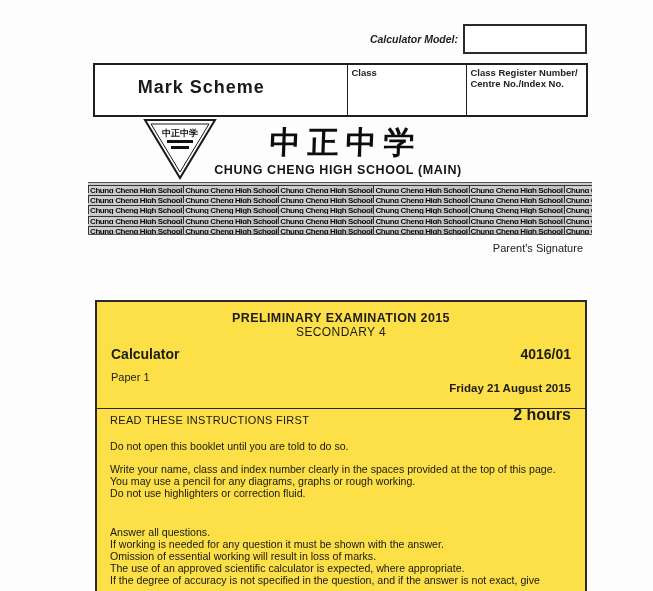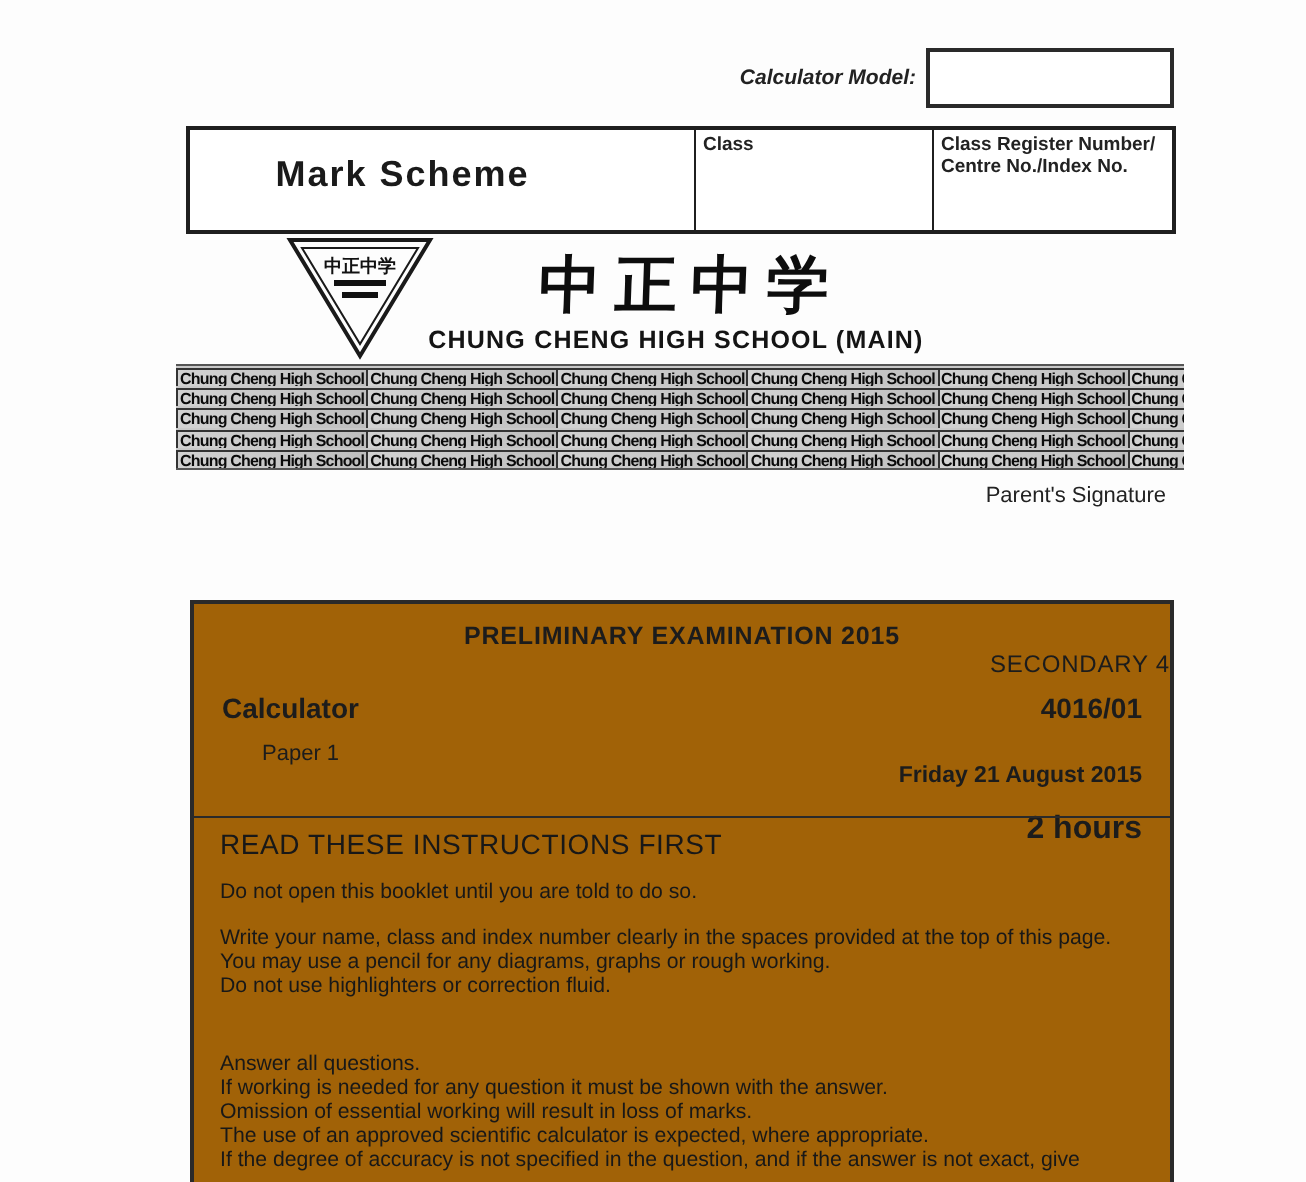--- a/index.html
+++ b/index.html
@@ -67,32 +67,32 @@
   }
 
   .parent-sig{
     position:absolute;top:242px;right:70px;
     font-size:11px;color:#222;
   }
 
   
   .exam-box{
     position:absolute;left:95px;top:300px;width:492px;height:291px;
-    border:2px solid #2a2a2a;border-bottom:none;background:#a16207;
+    border:2px solid #2a2a2a;border-bottom:none;background:#fde047;
     box-sizing:border-box;
   }
   .exam-title{position:absolute;left:0;right:0;top:9px;text-align:center;font-size:12.5px;font-weight:bold;letter-spacing:0.4px;}
-  .exam-subtitle{position:absolute;left:0;right:0;top:23px;text-align:right;font-size:12px;letter-spacing:0.4px;}
+  .exam-subtitle{position:absolute;left:0;right:0;top:23px;text-align:center;font-size:12px;letter-spacing:0.4px;}
   .exam-subject{position:absolute;left:14px;top:44px;font-size:14px;font-weight:bold;}
   .exam-code{position:absolute;right:14px;top:44px;font-size:14px;font-weight:bold;}
-  .exam-paper{position:absolute;left:14px;top:69px;font-size:11px;margin-left:20px;}
+  .exam-paper{position:absolute;left:14px;top:69px;font-size:11px;}
   .exam-date{position:absolute;right:14px;top:80px;font-size:11.5px;font-weight:bold;}
   .exam-hours{position:absolute;right:14px;top:87px;font-size:16px;font-weight:bold;margin-top:17px;}
   .exam-sep{position:absolute;left:0;right:0;top:106px;border-top:1.5px solid #2a2a2a;}
-  .instr-header{position:absolute;left:13px;top:112px;font-size:14px;letter-spacing:0.3px;color:#181818;}
+  .instr-header{position:absolute;left:13px;top:112px;font-size:11px;letter-spacing:0.3px;color:#181818;}
   .instr{position:absolute;left:13px;right:8px;font-size:10.6px;line-height:12px;color:#181818;}
   .instr-1{top:138px;}
   .instr-1 div:first-child{font-weight:normal;}
   .instr-2{top:161px;}
   .instr-3{top:224px;}
 
   .watermark{
     position:absolute;left:160px;top:420px;width:400px;
     font-size:44px;letter-spacing:1px;color:rgba(150,150,150,0.42);
     white-space:nowrap;z-index:5;pointer-events:none;

